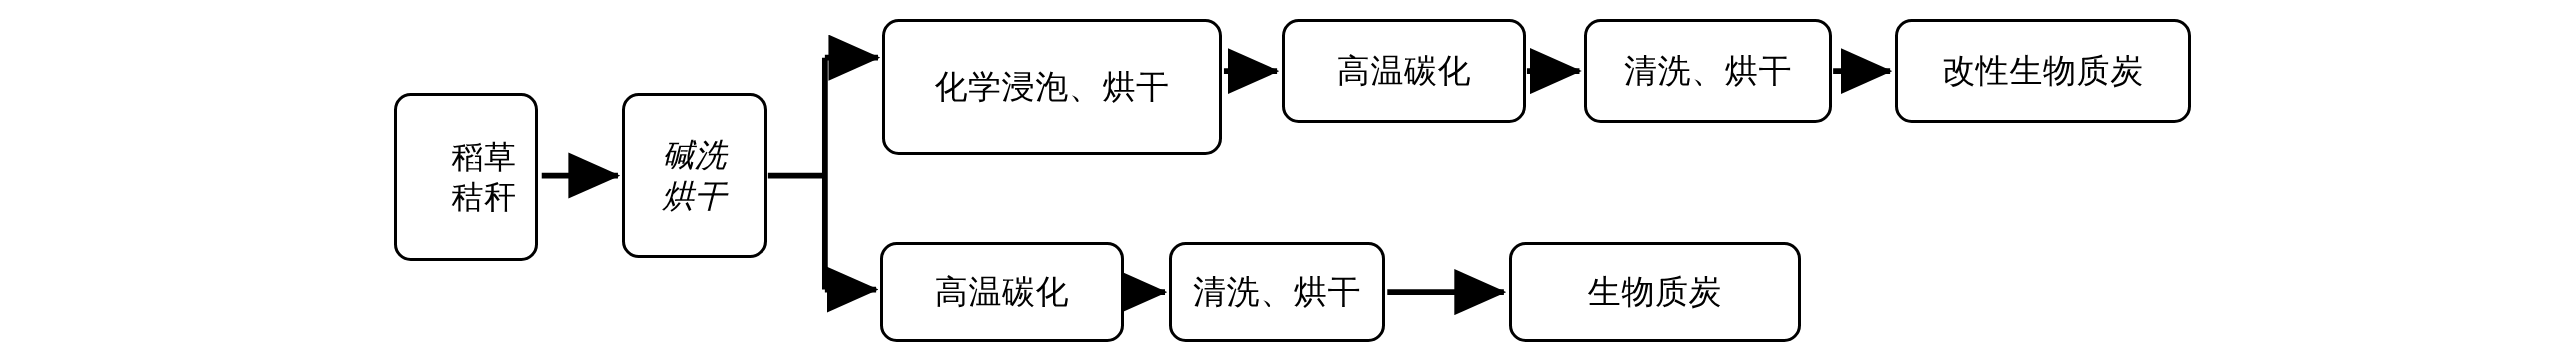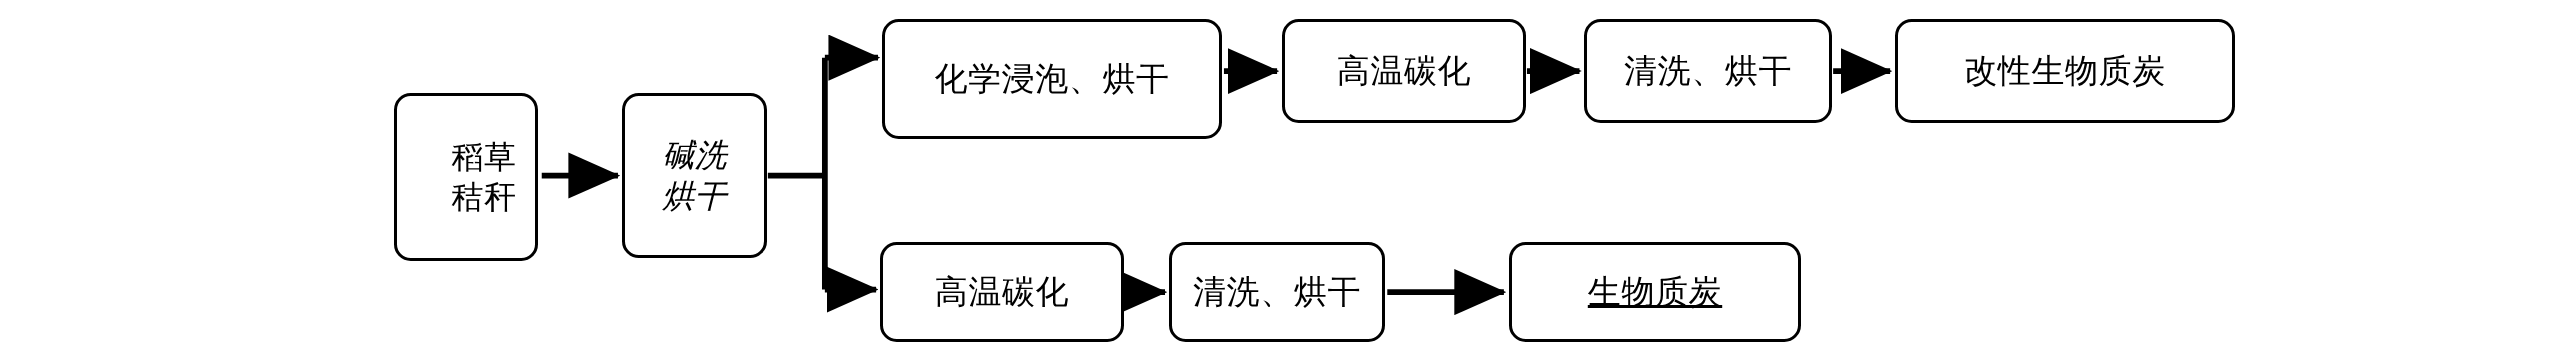--- a/index.html
+++ b/index.html
@@ -84,42 +84,42 @@
   <div class="node two-line" style="left:394px; top:93px; width:144px; height:168px;padding-left:36px;">
     <span class="node-label">稻草
 秸秆</span>
   </div>
 
   <div class="node two-line" style="left:622px; top:93px; width:145px; height:165px;font-style:italic;">
     <span class="node-label">碱洗
 烘干</span>
   </div>
 
-  <div class="node" style="left:882px; top:19px; width:340px; height:120px;">
+  <div class="node" style="left:882px; top:19px; width:340px; height:136px;">
     <span class="node-label">化学浸泡、烘干</span>
   </div>
 
   <div class="node" style="left:1282px; top:19px; width:244px; height:104px;">
     <span class="node-label">高温碳化</span>
   </div>
 
   <div class="node" style="left:1584px; top:19px; width:248px; height:104px;">
     <span class="node-label">清洗、烘干</span>
   </div>
 
-  <div class="node" style="left:1895px; top:19px; width:340px; height:104px;">
+  <div class="node" style="left:1895px; top:19px; width:296px; height:104px;">
     <span class="node-label">改性生物质炭</span>
   </div>
 
   <div class="node" style="left:880px; top:242px; width:244px; height:100px;">
     <span class="node-label">高温碳化</span>
   </div>
 
   <div class="node" style="left:1169px; top:242px; width:216px; height:100px;">
     <span class="node-label">清洗、烘干</span>
   </div>
 
-  <div class="node" style="left:1509px; top:242px; width:292px; height:100px;text-decoration:underline;">
+  <div class="node" style="left:1509px; top:242px; width:292px; height:100px;">
     <span class="node-label">生物质炭</span>
   </div>
 
 </div>
 
 
 </body></html>

